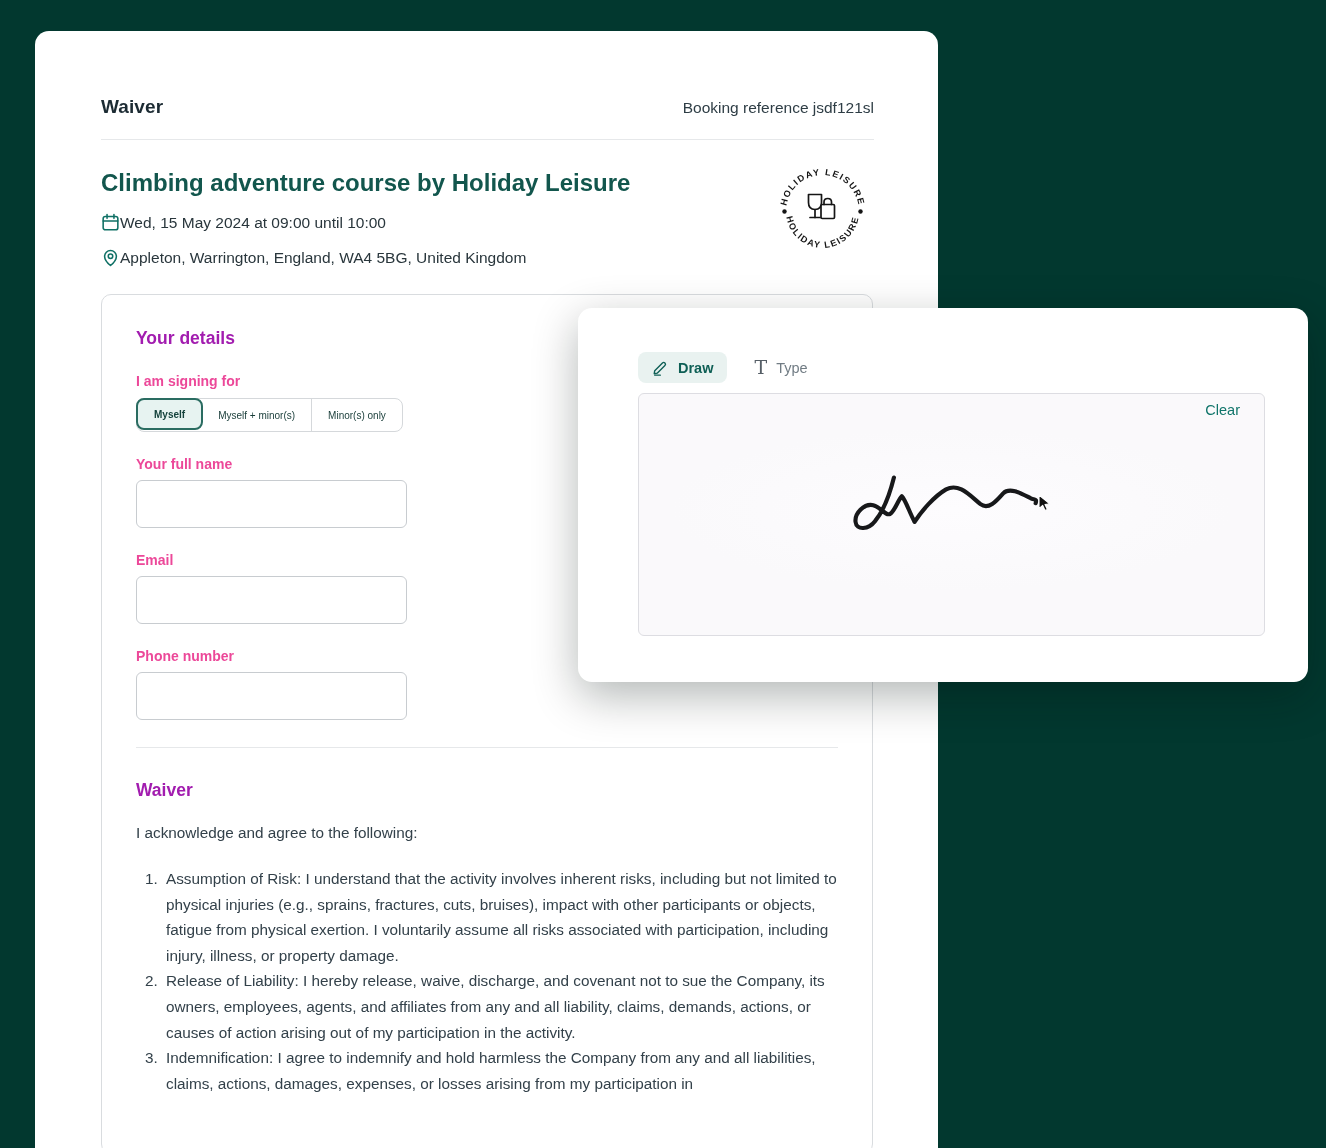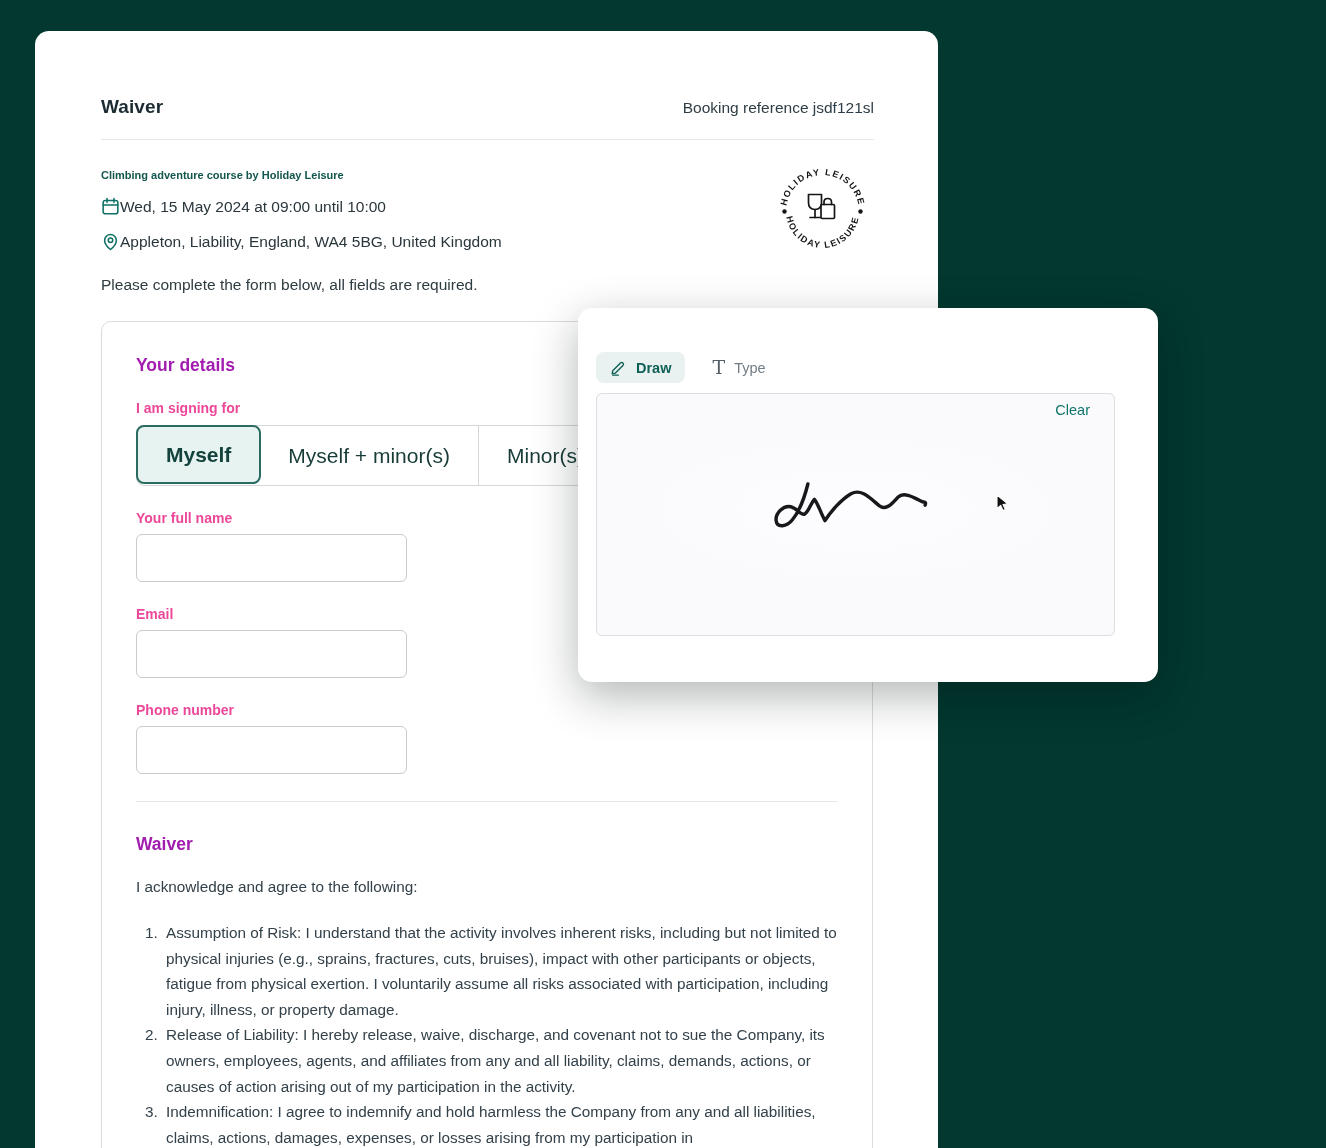--- a/index.html
+++ b/index.html
@@ -18,43 +18,43 @@
     width:903px; height:1220px;
     background:#ffffff; border-radius:14px;
     padding:65px 64px 0 66px;
   }
   .card-header { display:flex; justify-content:space-between; align-items:flex-start; }
   .page-title { font-size:19px; font-weight:700; color:#1c2b33; letter-spacing:.1px; }
   .booking-ref { font-size:15.5px; color:#2e3d45; padding-top:3px; }
   .divider { border-bottom:1px solid #e6e8ea; }
   .header-divider { margin-top:21px; }
 
-  .event-title { margin-top:29px; font-size:11px; font-weight:700; color:#12564d; }
+  .event-title { margin-top:29px; font-size:24px; font-weight:700; color:#12564d; }
   .detail-row { display:flex; align-items:center; margin-top:16px; font-size:15.5px; color:#29363c; }
   .detail-row:first-of-type { margin-top:24px; }
   .detail-row svg { flex:0 0 auto; }
   .instruction { margin-top:25px; font-size:15.5px; color:#2e3b41; }
 
   
   .logo { position:absolute; left:740px; top:133px; width:95px; height:95px; }
 
   
   .details-card {
     margin-top:27px; margin-left:0;
     width:772px; min-height:860px;
     border:1px solid #d9dcdf; border-radius:10px;
     padding:33px 34px 40px 34px;
   }
   .section-title { font-size:17.5px; font-weight:700; color:#a21caf; }
   .field-label { margin-top:24px; font-size:14px; font-weight:700; color:#ec4899; }
 
   .segmented { margin-top:9px; display:inline-flex; border:1px solid #d5d8db; border-radius:8px; background:#fff; }
   .segment {
-    padding:0 28px; height:59px; display:flex; align-items:center;
-    font-size:21px; color:#173c38; background:transparent; border:none;
+    padding:0 16px; height:32px; display:flex; align-items:center;
+    font-size:10px; color:#173c38; background:transparent; border:none;
     border-right:1px solid #d5d8db; cursor:pointer; font-family:inherit;
   }
   .segment:last-child { border-right:none; }
   .segment.selected {
     background:#e7f3f1; border:2px solid #2a6c61; border-radius:8px;
     margin:-1px; font-weight:700; color:#14423c;
   }
 
   .text-input {
     display:block; margin-top:8px; width:271px; height:48px;
@@ -64,24 +64,24 @@
   .form-divider { margin-top:27px; }
 
   .waiver-heading { margin-top:32px; }
   .waiver-intro { margin-top:23px; font-size:15.3px; color:#33414a; }
   ol.waiver-list { margin-top:24px; padding-left:26px; width:706px; }
   ol.waiver-list li { font-size:15.3px; line-height:25.6px; color:#33414a; padding-left:4px; }
 
   
   .signature-modal {
     position:absolute; left:578px; top:308px;
-    width:580px; height:374px;
+    width:730px; height:374px;
     background:#ffffff; border-radius:14px;
     box-shadow:0 14px 45px rgba(0,15,12,.30);
-    padding:44px 43px 0 18px;
+    padding:44px 43px 0 60px;
   }
   .tabs { display:flex; align-items:center; gap:27px; }
   .tab { display:flex; align-items:center; gap:9px; border:none; background:transparent; cursor:pointer; font-family:inherit; }
   .tab-draw { background:#e9f2f0; border-radius:8px; padding:7px 14px; }
   .tab-draw .tab-label { font-size:14.5px; font-weight:700; color:#0e5f55; }
   .tab-type .tab-label { font-size:14.5px; color:#717c84; }
   .type-glyph { font-family:"DejaVu Serif", serif; font-size:19px; line-height:1; color:#555e66; }
 
   .sig-canvas {
     position:relative; margin-top:10px; height:243px;
@@ -119,24 +119,23 @@
     <span>Wed, 15 May 2024 at 09:00 until 10:00</span>
   </div>
 
   <div class="detail-row">
     <svg width="19" height="19" viewBox="0 0 22 22">
       <g fill="none" stroke="#0f7065" stroke-width="1.8" stroke-linecap="round" stroke-linejoin="round">
         <path d="M11 20.3 C11 20.3 4.2 14.5 4.2 9.7 A6.8 6.8 0 1 1 17.8 9.7 C17.8 14.5 11 20.3 11 20.3 Z"></path>
         <circle cx="11" cy="9.5" r="2.6"></circle>
       </g>
     </svg>
-    <span>Appleton, Liability, England, WA4 5BG, United Kingdom</span>
-  </div>
-
-  <div class="instruction">Please complete the form below, all fields are required.</div>
+    <span>Appleton, Warrington, England, WA4 5BG, United Kingdom</span>
+  </div>
+
 
   <div class="logo">
     <svg width="95" height="95" viewBox="0 0 95 95">
       <defs>
         <path id="arcTop" d="M 11 47.5 A 36.5 36.5 0 0 1 84 47.5" fill="none"></path>
         <path id="arcBottom" d="M 11 47.5 A 36.5 36.5 0 0 0 84 47.5" fill="none"></path>
       </defs>
       <circle cx="9.5" cy="47.5" r="2.2" fill="#151515"></circle>
       <circle cx="85.5" cy="47.5" r="2.2" fill="#151515"></circle>
       <text font-size="9" font-weight="700" letter-spacing="1.5" fill="#151515" font-family="Liberation Sans, sans-serif">

